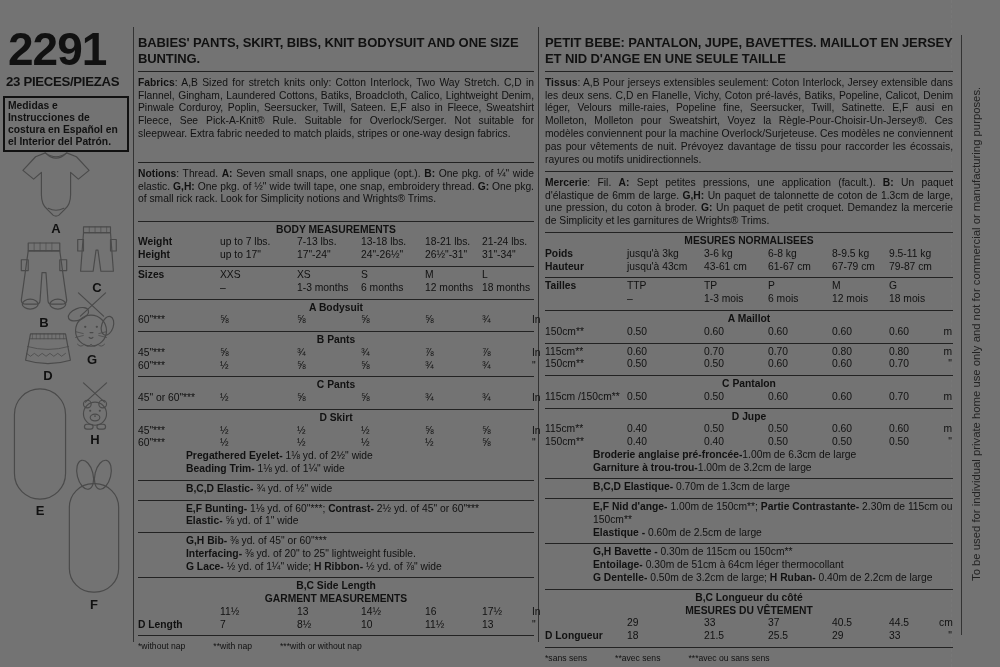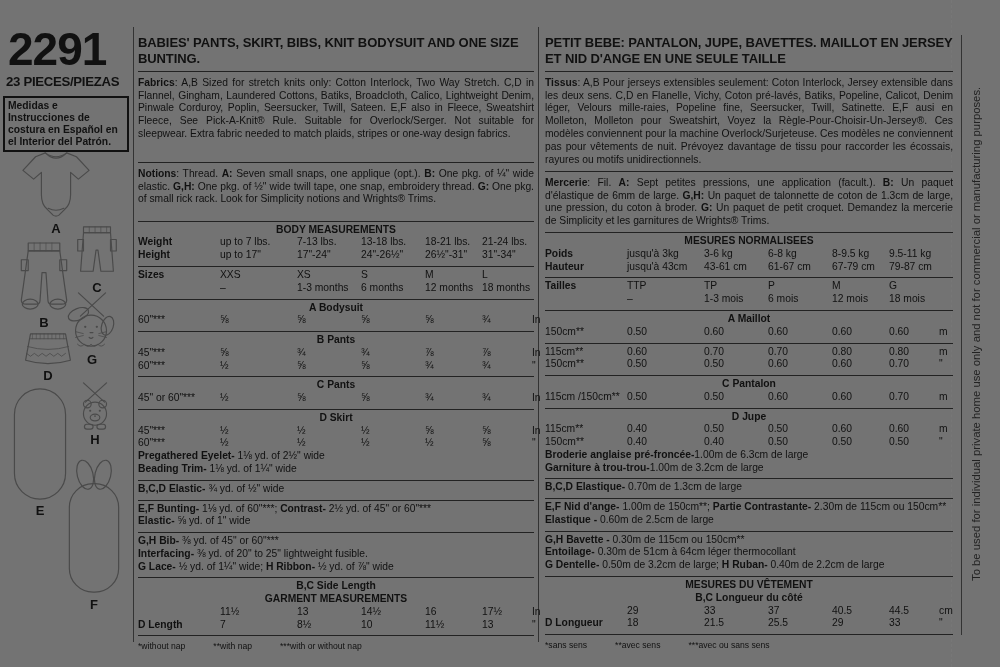--- a/index.html
+++ b/index.html
@@ -30,22 +30,22 @@
   .t-blk{min-height:20px;}
   .f-blk{min-height:84px;}
   .n-blk{min-height:52px;}
   .para{text-align:justify;padding-top:3px;}
   .sec{border-bottom:1.4px solid #222;padding:2px 0 4px;}
   .thead{font-weight:bold;line-height:1.24;text-align:center;}
   .trow{display:flex;align-items:baseline;line-height:1.24;}
   .lab{width:82px;flex:none;white-space:nowrap;}
   .cell{flex:none;white-space:nowrap;}
   .c1{width:77px}.c2{width:64px}.c3{width:64px}.c4{width:57px}.c5{width:50px}
-  .unit{flex:1;text-align:left;padding-right:1px;}
-  .tline{line-height:1.24;}
+  .unit{flex:1;text-align:right;padding-right:1px;}
+  .tline{line-height:1.24;margin-left:48px;}
   .notes{padding-top:5px;font-size:8.6px;}
   .note{margin-right:28px;}
 </style>
 </head>
 <body>
 
 <div class="page">
 
   <div class="sidebar">
     <div class="patnum">2291</div>
@@ -433,22 +433,22 @@
         <div class="sec">
           <div class="tline"><span class="b">E,F Nid d'ange-</span><span> 1.00m de 150cm**; </span><span class="b">Partie Contrastante-</span><span> 2.30m de 115cm ou 150cm**</span></div>
           <div class="tline"><span class="b">Elastique -</span><span> 0.60m de 2.5cm de large</span></div>
         </div>
         <div class="sec">
           <div class="tline"><span class="b">G,H Bavette -</span><span> 0.30m de 115cm ou 150cm**</span></div>
           <div class="tline"><span class="b">Entoilage-</span><span> 0.30m de 51cm à 64cm léger thermocollant</span></div>
           <div class="tline"><span class="b">G Dentelle-</span><span> 0.50m de 3.2cm de large; </span><span class="b">H Ruban-</span><span> 0.40m de 2.2cm de large</span></div>
         </div>
         <div class="sec">
+          <div class="thead">B,C Longueur du côté</div>
           <div class="thead">MESURES DU VÊTEMENT</div>
-          <div class="thead">B,C Longueur du côté</div>
           <div class="trow">
             <span class="lab"></span>
             <span class="cell c1">29</span>
             <span class="cell c2">33</span>
             <span class="cell c3">37</span>
             <span class="cell c4">40.5</span>
             <span class="cell c5">44.5</span>
             <span class="unit">cm</span>
           </div>
           <div class="trow">

